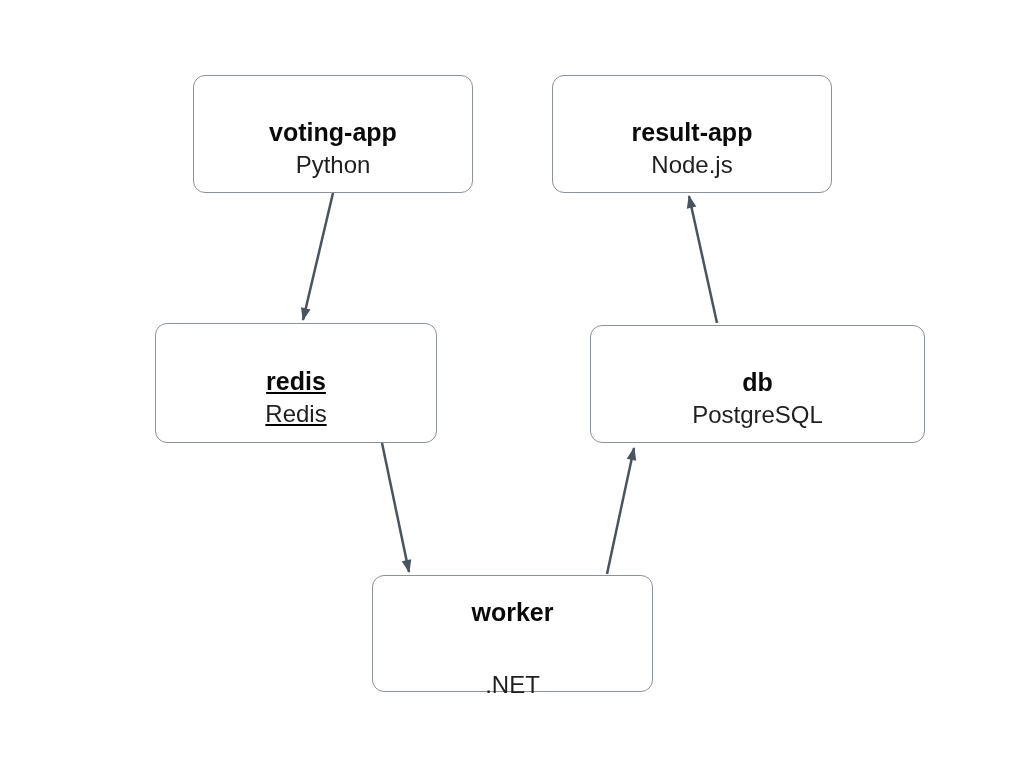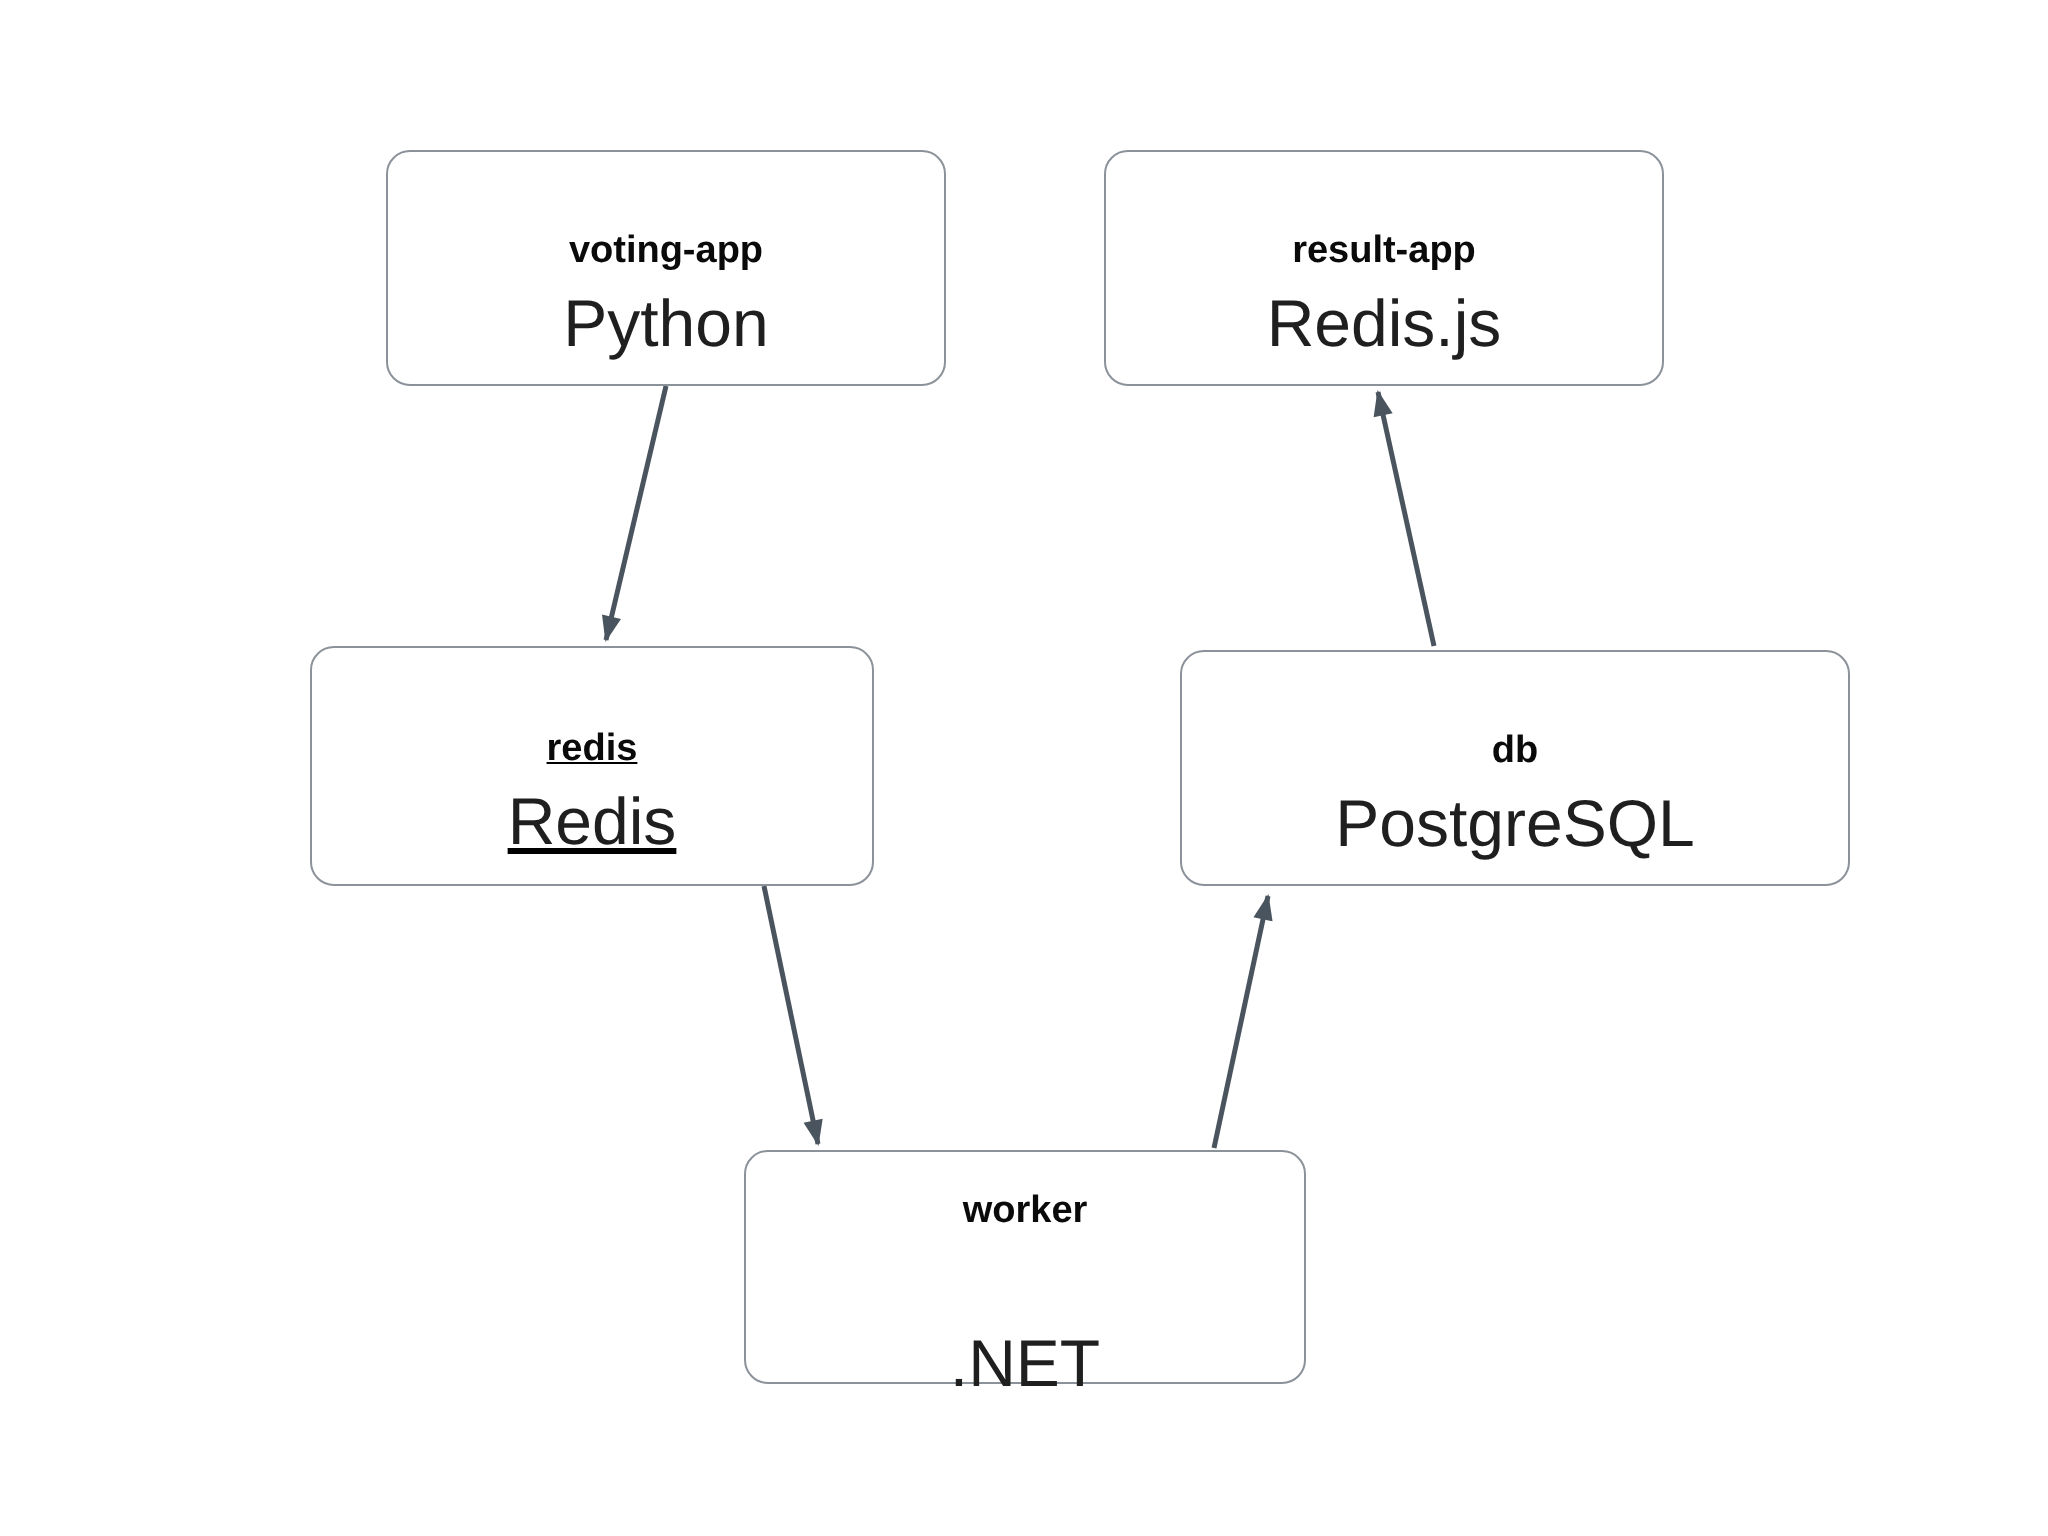--- a/index.html
+++ b/index.html
@@ -38,28 +38,28 @@
     border: 1.5px solid var(--node-border, #8b9299);
     border-radius: 12px;
     display: flex;
     flex-direction: column;
     align-items: center;
     justify-content: center;
     text-align: center;
     gap: 4px;
   }
   .node .title {
-    font-size: 19px;
+    font-size: 25px;
     font-weight: bold;
     color: var(--text-color, #0a0a0a);
     line-height: 1.2;
     margin-top: 29px;
   }
   .node .subtitle {
-    font-size: 33px;
+    font-size: 24px;
     font-weight: normal;
     color: #1f1f1f;
     line-height: 1.2;
   }
   .node-voting-app { left: 193px; top: 75px;  width: 280px; height: 118px; }
   .node-result-app { left: 552px; top: 75px;  width: 280px; height: 118px; justify-content: center; }
   .node-redis      { left: 155px; top: 323px; width: 282px; height: 120px; text-decoration: underline; }
   .node-db         { left: 590px; top: 325px; width: 335px; height: 118px; }
   .node-worker     { left: 372px; top: 575px; width: 281px; height: 117px; gap: 44px; }
 </style>
@@ -80,21 +80,21 @@
     <line x1="717" y1="323" x2="689" y2="196" marker-end="url(#arrowhead)"></line>
   </svg>
 
   <div class="node node-voting-app">
     <div class="title">voting-app</div>
     <div class="subtitle">Python</div>
   </div>
 
   <div class="node node-result-app">
     <div class="title">result-app</div>
-    <div class="subtitle">Redis.js</div>
+    <div class="subtitle">Node.js</div>
   </div>
 
   <div class="node node-redis">
     <div class="title">redis</div>
     <div class="subtitle">Redis</div>
   </div>
 
   <div class="node node-db">
     <div class="title">db</div>
     <div class="subtitle">PostgreSQL</div>

